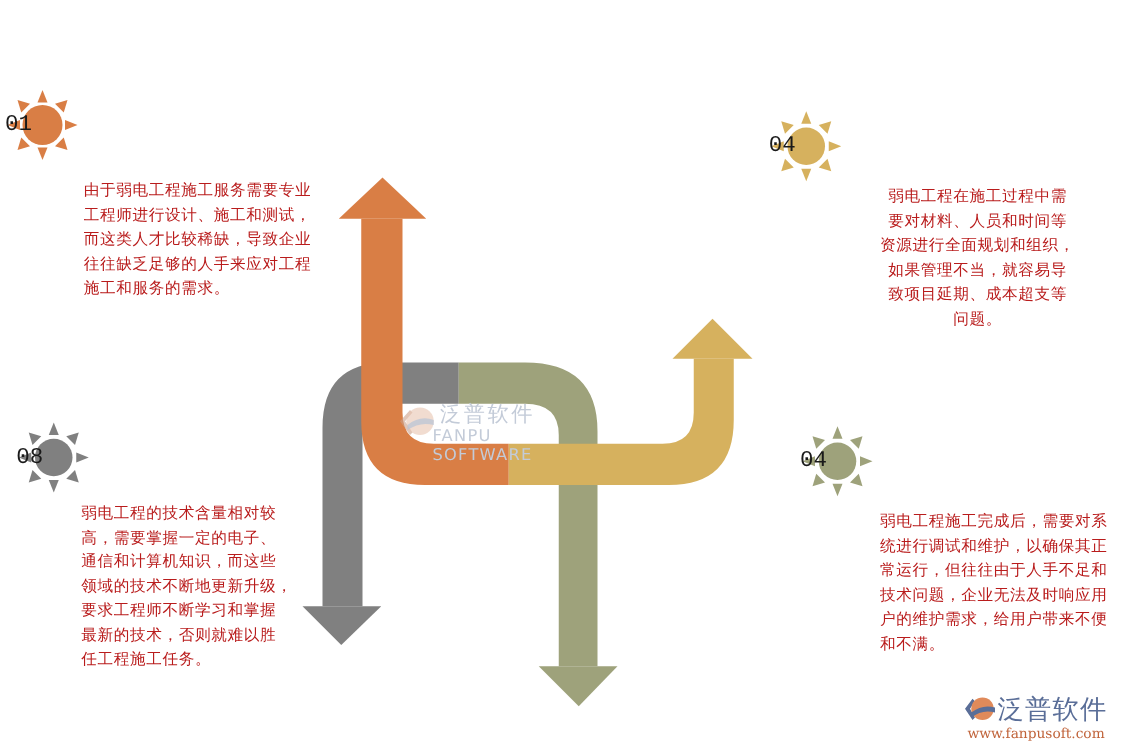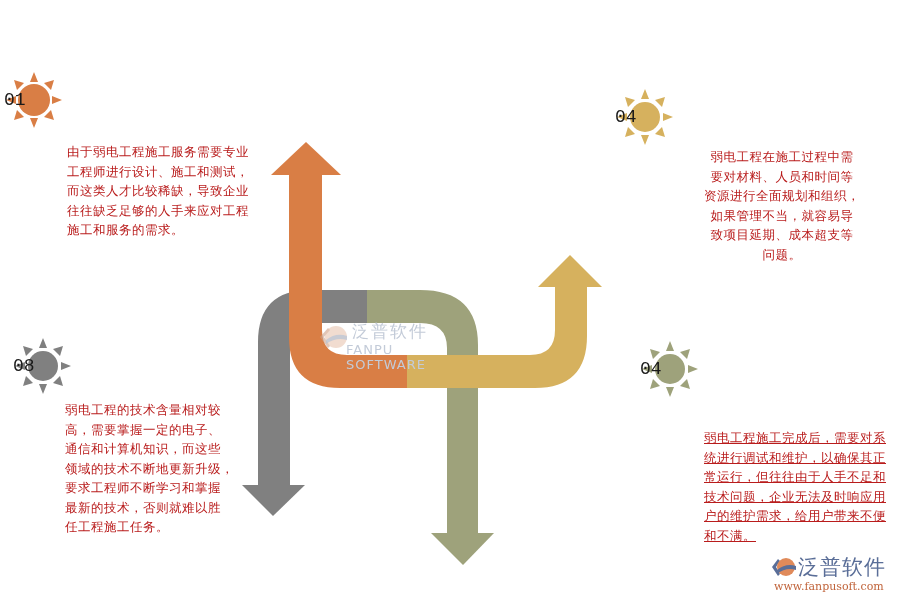--- a/index.html
+++ b/index.html
@@ -142,21 +142,21 @@
       <polygon points="58,30 48,26 48,34"></polygon>
       <polygon points="10,10 13,20 20,13"></polygon>
       <polygon points="50,10 40,13 47,20"></polygon>
       <polygon points="10,50 20,47 13,40"></polygon>
       <polygon points="50,50 47,40 40,47"></polygon>
       <circle cx="30" cy="30" r="15"></circle>
     </g>
   </svg>
   <span class="badge-num">04</span>
 </div>
-<div class="desc" style="left:684px;top:428px;text-decoration:underline;">弱电工程施工完成后，需要对系
+<div class="desc" style="left:684px;top:407px;">弱电工程施工完成后，需要对系
 统进行调试和维护，以确保其正
 常运行，但往往由于人手不足和
 技术问题，企业无法及时响应用
 户的维护需求，给用户带来不便
 和不满。</div>
 
 <div class="logo">
   <svg width="28" height="26" viewBox="0 0 28 26" style="position:absolute;left:0;top:1px;">
     <polygon points="2,13 8,5 10,7 6,13 10,20 8,22" fill="#5a6e98"></polygon>
     <circle cx="16" cy="13" r="9" fill="#e08a5a"></circle>

